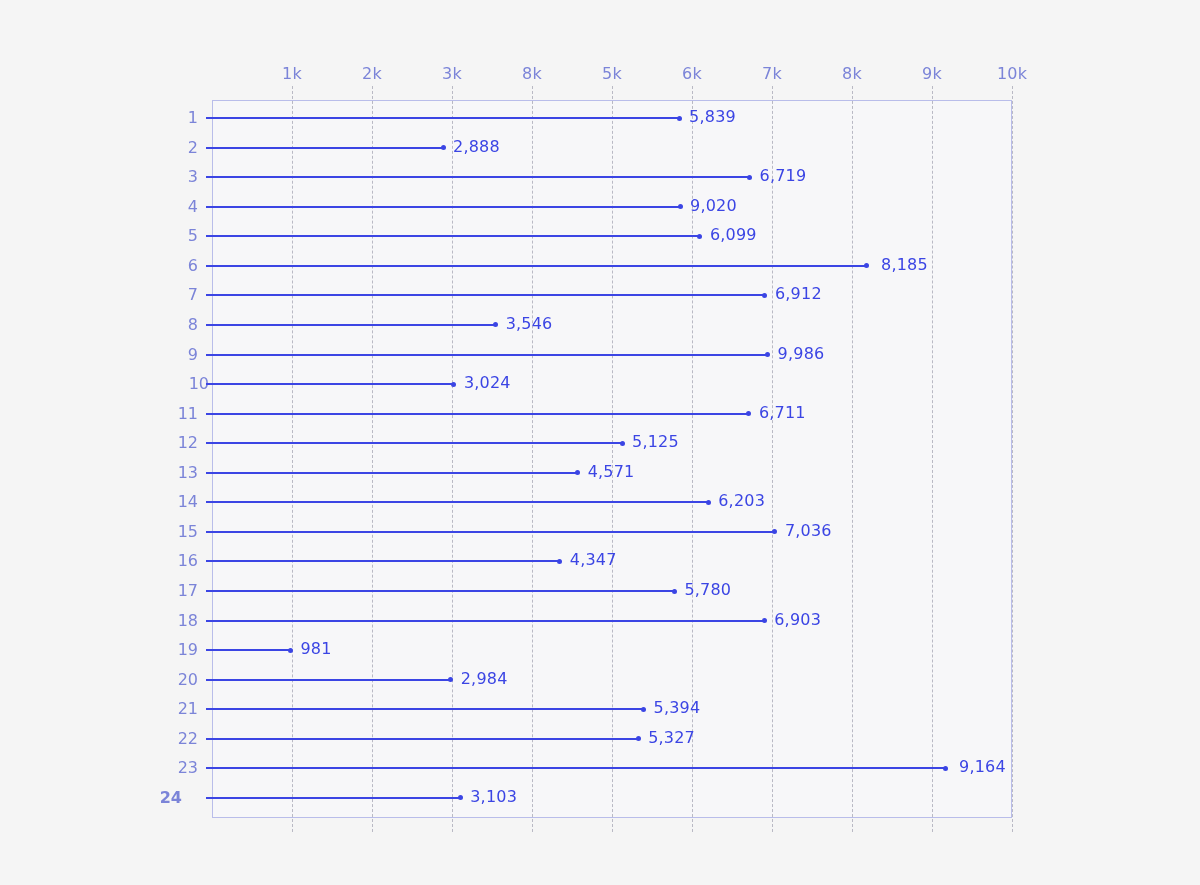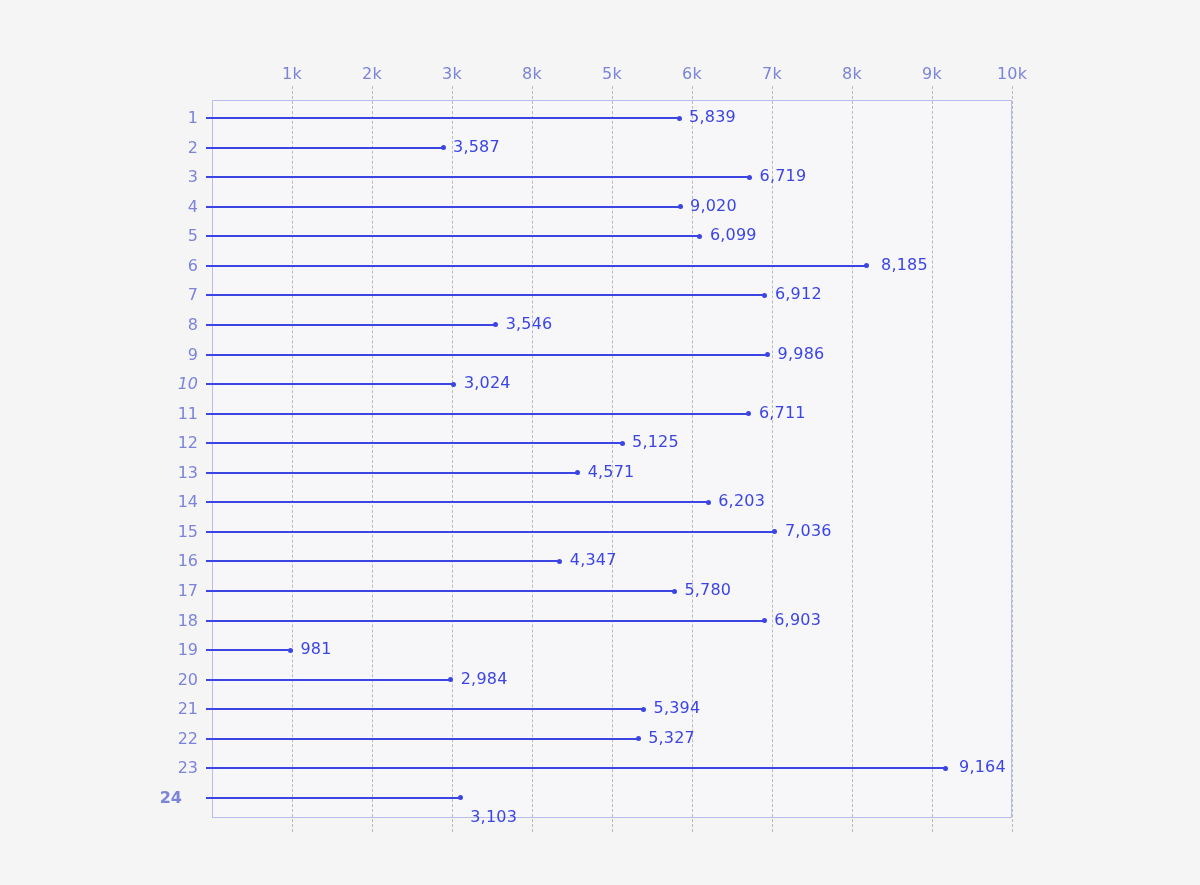--- a/index.html
+++ b/index.html
@@ -126,21 +126,21 @@
       <div class="row" style="top: 118px; width: 1200px;">
         <div class="ytick-label" style="left: 164px; right: auto; width: 34px;">1</div>
         <div class="bar-line" style="left: 206px; width: 473.12px;"></div>
         <div class="bar-dot" style="left: 676.62px;"></div>
         <div class="value-label" style="left: 689.12px;">5,839</div>
       </div>
       <div class="row" style="top: 147.565px; width: 1200px;">
         <div class="ytick-label" style="left: 164px; right: auto; width: 34px;">2</div>
         <div class="bar-line" style="left: 206px; width: 237.04px;"></div>
         <div class="bar-dot" style="left: 440.54px;"></div>
-        <div class="value-label" style="left: 453.04px;">3,587</div>
+        <div class="value-label" style="left: 453.04px;">2,888</div>
       </div>
       <div class="row" style="top: 177.13px; width: 1200px;">
         <div class="ytick-label" style="left: 164px; right: auto; width: 34px;">3</div>
         <div class="bar-line" style="left: 206px; width: 543.52px;"></div>
         <div class="bar-dot" style="left: 747.02px;"></div>
         <div class="value-label" style="left: 759.52px;">6,719</div>
       </div>
       <div class="row" style="top: 206.695px; width: 1200px;">
         <div class="ytick-label" style="left: 164px; right: auto; width: 34px;">4</div>
         <div class="bar-line" style="left: 206px; width: 474px;"></div>
@@ -171,21 +171,21 @@
         <div class="bar-dot" style="left: 493.18px;"></div>
         <div class="value-label" style="left: 505.68px;">3,546</div>
       </div>
       <div class="row" style="top: 354.52px; width: 1200px;">
         <div class="ytick-label" style="left: 164px; right: auto; width: 34px;">9</div>
         <div class="bar-line" style="left: 206px; width: 561.6px;"></div>
         <div class="bar-dot" style="left: 765.1px;"></div>
         <div class="value-label" style="left: 777.6px;">9,986</div>
       </div>
       <div class="row" style="top: 384.085px; width: 1200px;">
-        <div class="ytick-label" style="left: 164px; right: auto; width: 34px; font-style: italic;">10</div>
+        <div class="ytick-label" style="left: 175px; right: auto; width: 34px;">10</div>
         <div class="bar-line" style="left: 206px; width: 247.92px;"></div>
         <div class="bar-dot" style="left: 451.42px;"></div>
         <div class="value-label" style="left: 463.92px;">3,024</div>
       </div>
       <div class="row" style="top: 413.65px; width: 1200px;">
         <div class="ytick-label" style="left: 164px; right: auto; width: 34px;">11</div>
         <div class="bar-line" style="left: 206px; width: 542.88px;"></div>
         <div class="bar-dot" style="left: 746.38px;"></div>
         <div class="value-label" style="left: 758.88px;">6,711</div>
       </div>
@@ -258,17 +258,17 @@
       <div class="row" style="top: 768.43px; width: 1200px;">
         <div class="ytick-label" style="left: 164px; right: auto; width: 34px;">23</div>
         <div class="bar-line" style="left: 206px; width: 739.12px;"></div>
         <div class="bar-dot" style="left: 942.62px;"></div>
         <div class="value-label" style="left: 959px;">9,164</div>
       </div>
       <div class="row" style="top: 797.995px; width: 1200px;">
         <div class="ytick-label" style="left: 148px; right: auto; width: 34px; font-weight: bold;">24</div>
         <div class="bar-line" style="left: 206px; width: 254.24px;"></div>
         <div class="bar-dot" style="left: 457.74px;"></div>
-        <div class="value-label" style="left: 470.24px; margin-top: 20px;">3,103</div>
+        <div class="value-label" style="left: 470.24px;">3,103</div>
       </div>
     </div>
 
 </div>
 
 </body></html>

